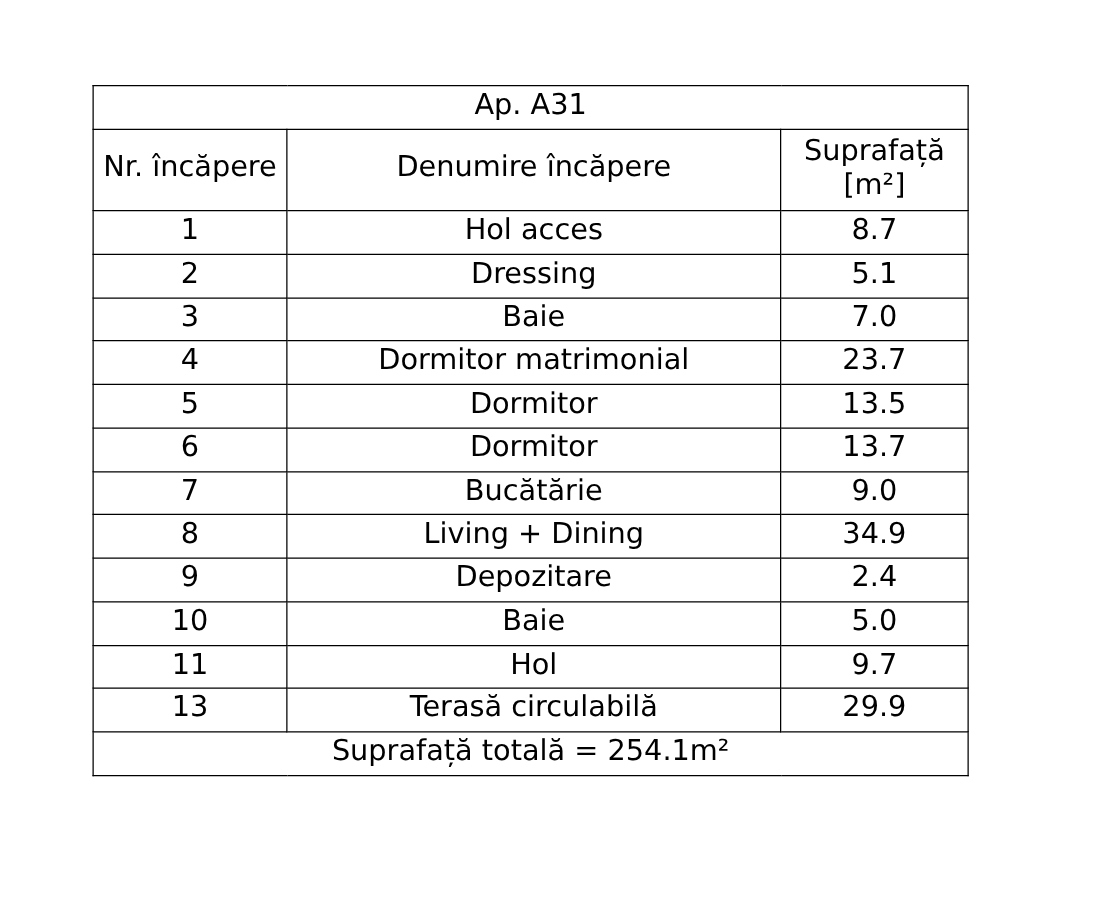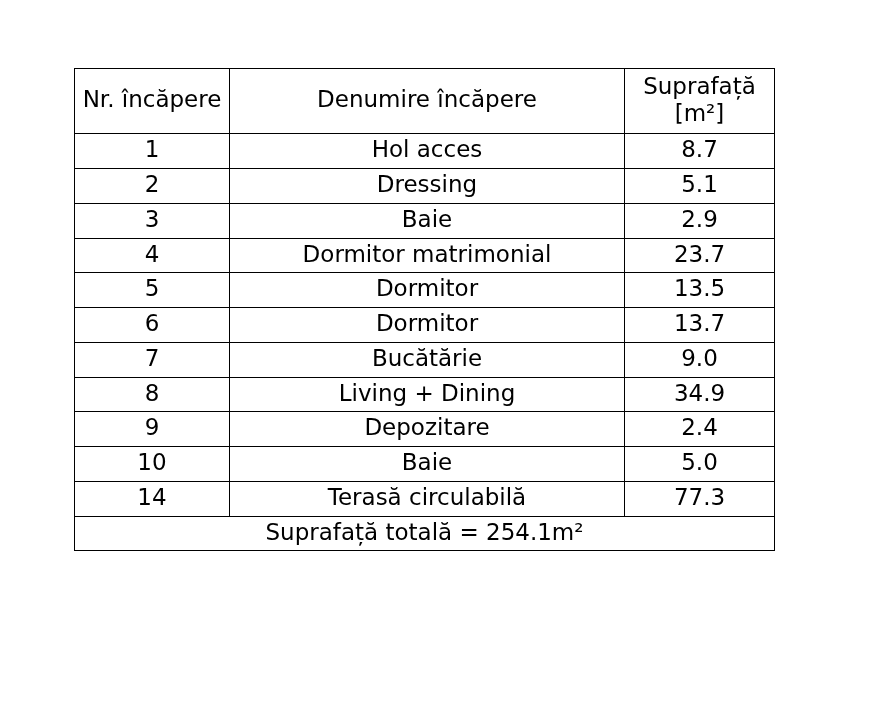--- a/index.html
+++ b/index.html
@@ -63,20 +63,23 @@
 
 <div class="sheet">
   <table class="room-table">
     <colgroup>
       <col class="col-nr">
       <col class="col-name">
       <col class="col-area">
     </colgroup>
     <tbody>
       <tr>
+        <td class="title-cell" colspan="3">Ap. A31</td>
+      </tr>
+      <tr>
         <td class="head-cell">Nr. încăpere</td>
         <td class="head-cell">Denumire încăpere</td>
         <td class="head-cell unit">
           <div>Suprafață</div>
           <div>[m²]</div>
         </td>
       </tr>
 
       <tr>
         <td>1</td>
@@ -84,21 +87,21 @@
         <td>8.7</td>
       </tr>
       <tr>
         <td>2</td>
         <td>Dressing</td>
         <td>5.1</td>
       </tr>
       <tr>
         <td>3</td>
         <td>Baie</td>
-        <td>2.9</td>
+        <td>7.0</td>
       </tr>
       <tr>
         <td>4</td>
         <td>Dormitor matrimonial</td>
         <td>23.7</td>
       </tr>
       <tr>
         <td>5</td>
         <td>Dormitor</td>
         <td>13.5</td>
@@ -121,26 +124,31 @@
       <tr>
         <td>9</td>
         <td>Depozitare</td>
         <td>2.4</td>
       </tr>
       <tr>
         <td>10</td>
         <td>Baie</td>
         <td>5.0</td>
       </tr>
+      <tr>
+        <td>11</td>
+        <td>Hol</td>
+        <td>9.7</td>
+      </tr>
 
 
       <tr>
-        <td>14</td>
+        <td>13</td>
         <td>Terasă circulabilă</td>
-        <td>77.3</td>
+        <td>29.9</td>
       </tr>
 
       <tr>
         <td class="subtotal-cell" colspan="3">Suprafață totală = 254.1m²</td>
       </tr>
     </tbody>
   </table>
 </div>
 
 </body></html>

